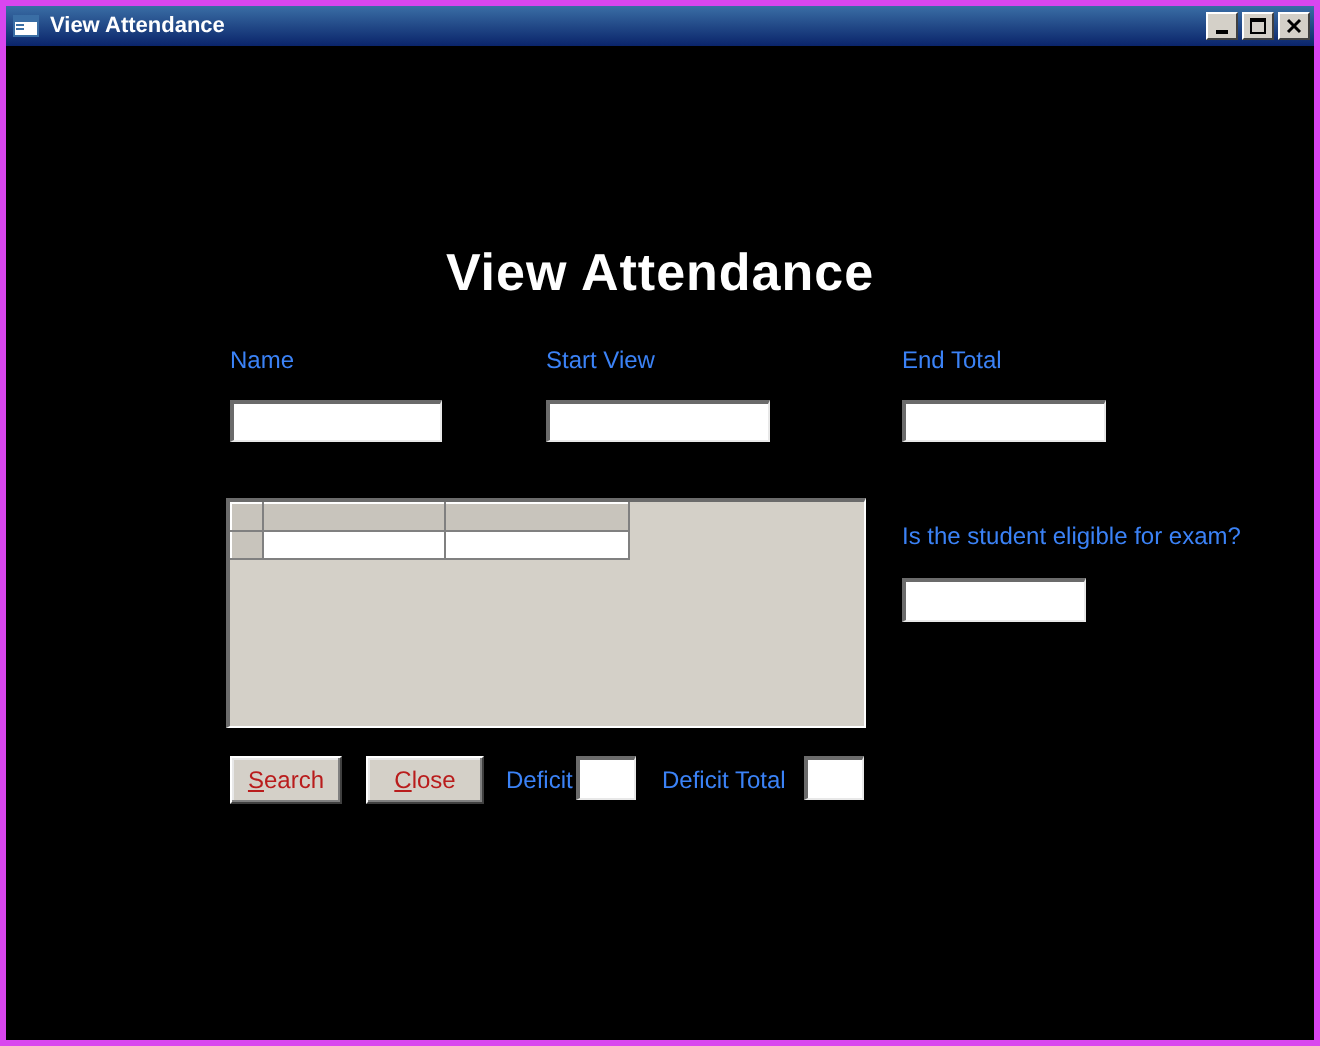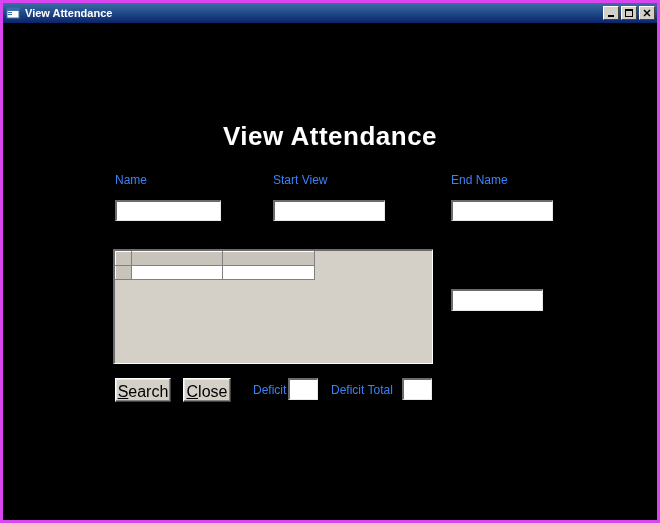--- a/index.html
+++ b/index.html
@@ -123,23 +123,23 @@
   }
   .btn {
     position: absolute;
     height: 24px;
     background: #d4d0c8;
     border-top: 1px solid #fff;
     border-left: 1px solid #fff;
     border-right: 1px solid #404040;
     border-bottom: 1px solid #404040;
     box-shadow: inset -1px -1px 0 #808080, inset 1px 1px 0 #e8e8e8;
-    font-size: 16px;
-    display: flex; align-items: flex-end; justify-content: center;
-    color: #000000;
+    font-size: 12px;
+    display: flex; align-items: center; justify-content: center;
+    color: #b91c1c;
     cursor: default;
   }
   .btn span { text-decoration: none; }
   .btn .ul { text-decoration: underline; }
   .small-box {
     position: absolute;
     height: 22px;
     background: #fff;
     border-top: 2px solid #6b6b6b;
     border-left: 2px solid #6b6b6b;
@@ -182,21 +182,21 @@
           </svg>
       </div>
     </div>
   </div>
 
   <div class="client">
     <div class="page-title">View Attendance</div>
 
     <div class="lbl" style="left:112px; top:150px;">Name</div>
     <div class="lbl" style="left:270px; top:150px;">Start View</div>
-    <div class="lbl" style="left:448px; top:150px;">End Name</div>
+    <div class="lbl" style="left:448px; top:150px;">End Total</div>
 
     <input class="text-input" style="left: 112px; top: 177px; width: 106px;" value="">
     <input class="text-input" style="left: 270px; top: 177px; width: 112px;" value="">
     <input class="text-input" style="left: 448px; top: 177px; width: 102px;" value="">
 
     <div class="grid">
       <table>
         <tbody>
             <tr>
           <th class="rowhead"></th>
@@ -205,26 +205,27 @@
         </tr>
         <tr>
           <td class="rowhead"></td>
           <td class="datacell"></td>
           <td class="datacell"></td>
         </tr>
       </tbody>
         </table>
     </div>
 
+    <div class="lbl" style="left:448px; top:238px;">Is the student eligible for exam?</div>
     <input class="text-input" style="left: 448px; top: 266px; width: 92px; height: 22px;" value="">
 
     <div class="btn" style="left:112px; top:355px; width:56px;">
       <span><span class="ul">S</span><span>earch</span></span>
     </div>
-    <div class="btn" style="left:180px; top:355px; width:48px;">
+    <div class="btn" style="left:180px; top:355px; width:59px;">
       <span><span class="ul">C</span><span>lose</span></span>
     </div>
 
     <div class="lbl" style="left:250px; top:360px;text-align:center;">Deficit</div>
     <div class="small-box" style="left:285px; top:355px; width:30px;"></div>
 
     <div class="lbl" style="left:328px; top:360px;">Deficit Total</div>
     <div class="small-box" style="left:399px; top:355px; width:30px;"></div>
   </div>
 </div>

